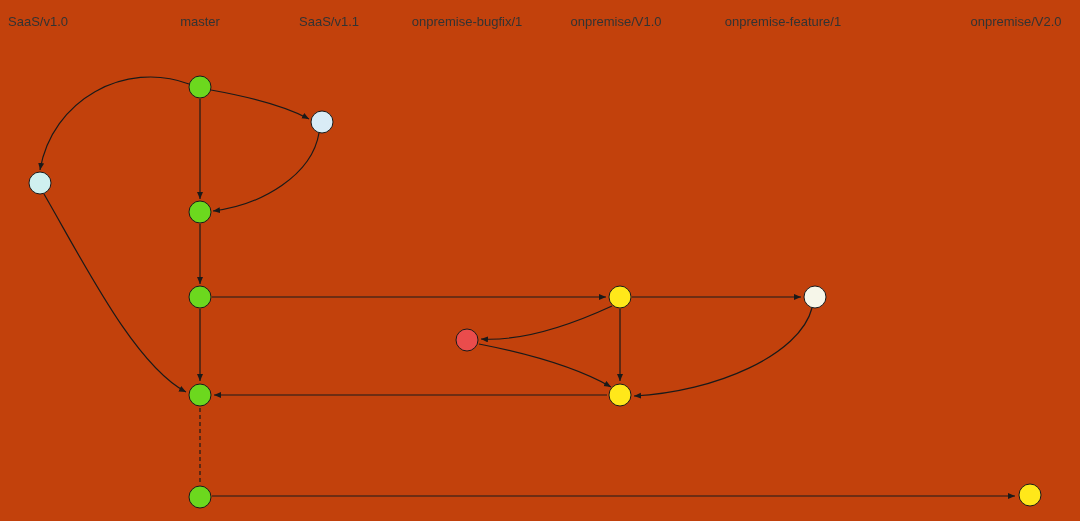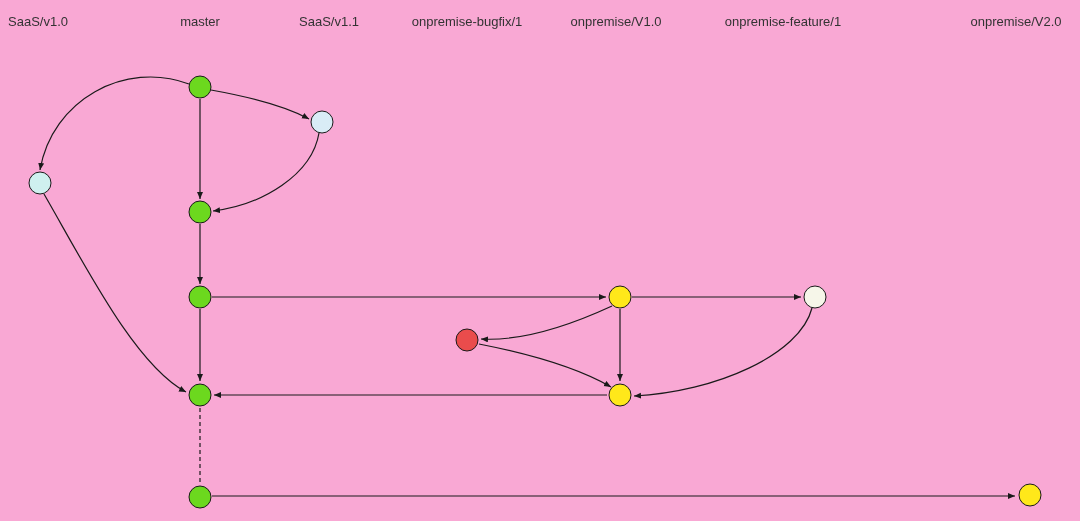--- a/index.html
+++ b/index.html
@@ -5,21 +5,21 @@
   html, body {
     margin: 0;
     padding: 0;
     background: #ffffff;
     font-family: "Liberation Sans", sans-serif;
   }
   .stage {
     position: relative;
     width: 1080px;
     height: 521px;
-    background: #f9a8d4;
+    background: #c2410c;
     overflow: hidden;
   }
   svg text.branch-label {
     font-family: "Liberation Sans", sans-serif;
     font-size: 13px;
     fill: #333333;
   }
   svg path.edge {
     fill: none;
     stroke: #1a1a1a;

